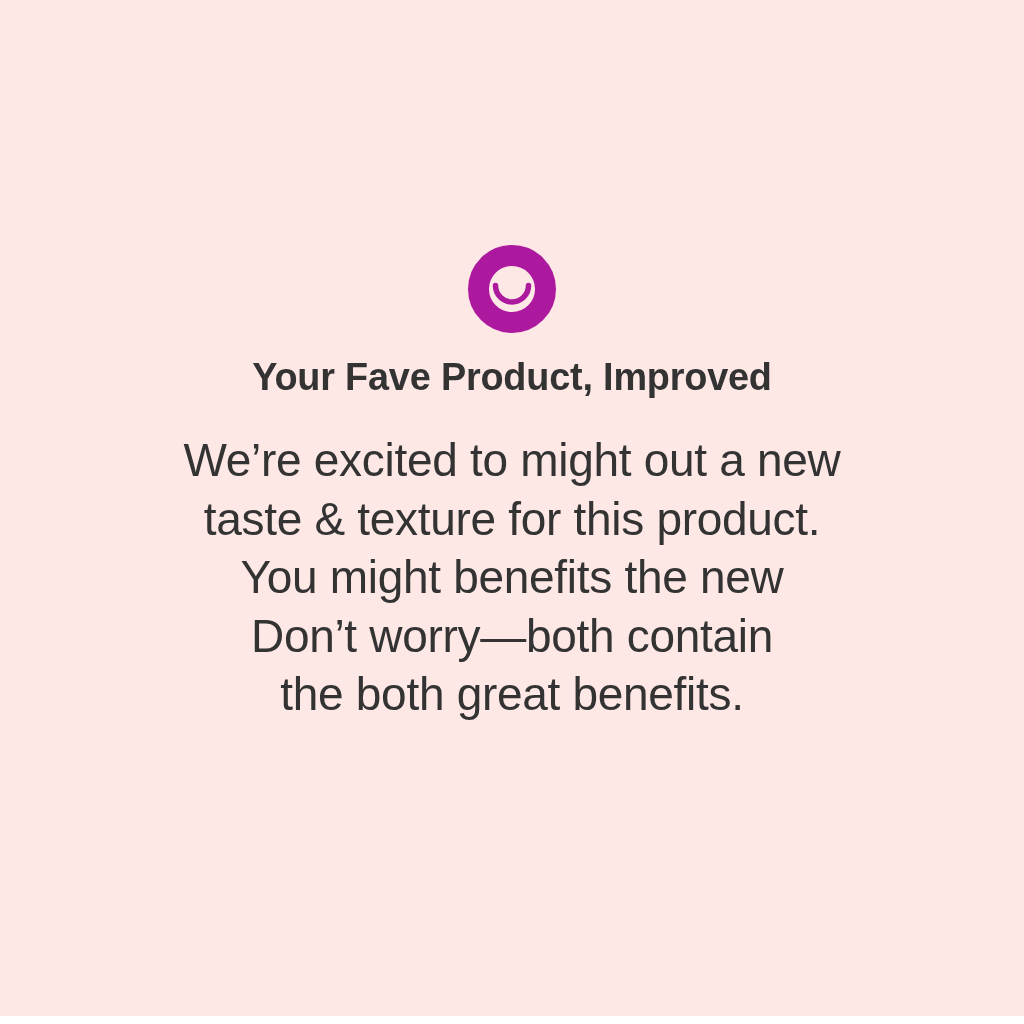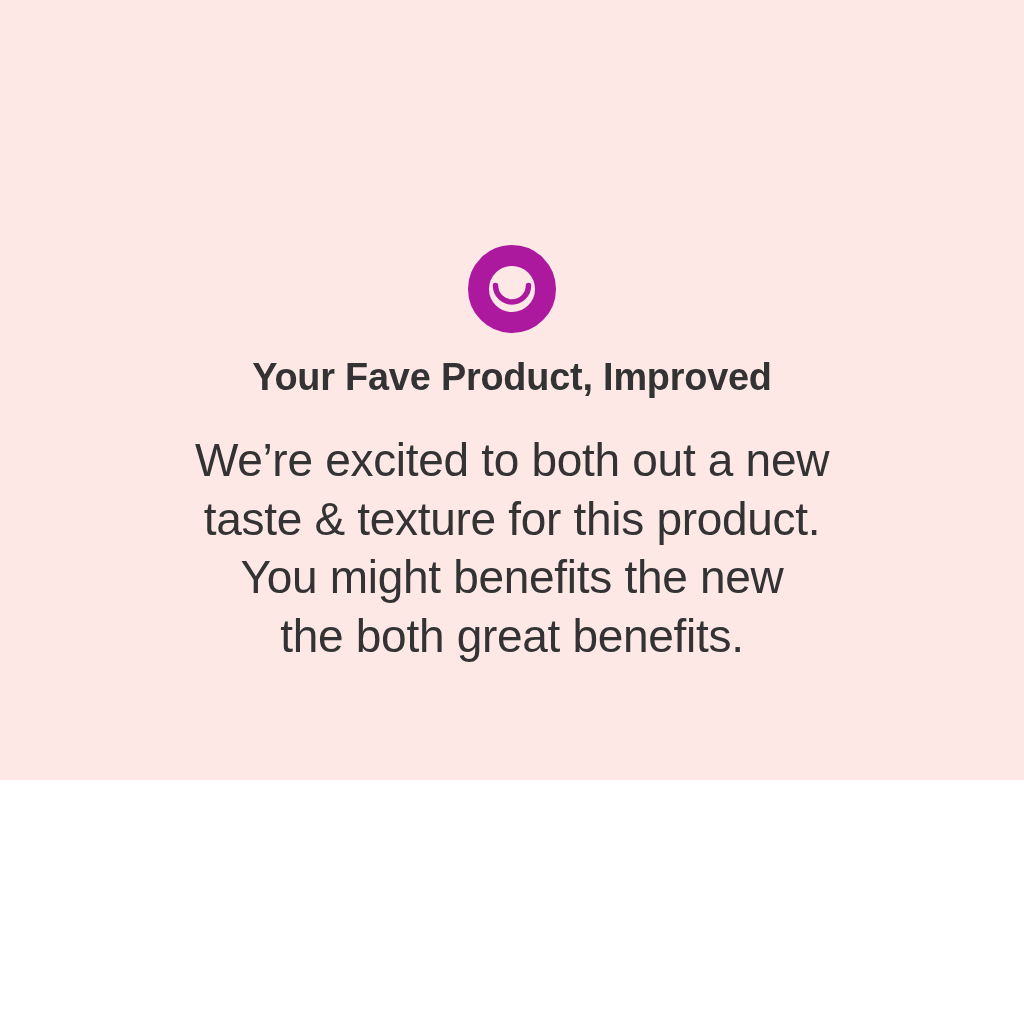--- a/index.html
+++ b/index.html
@@ -9,21 +9,21 @@
   body {
     width: 1024px;
     height: 1024px;
     overflow: hidden;
     font-family: "Liberation Sans", sans-serif;
   }
 
   #card {
     position: relative;
     width: 1024px;
-    height: 780px;
+    height: 1016px;
     background: #fde8e6;
     display: flex;
     flex-direction: column;
     align-items: center;
   }
 
   
   #brand-logo {
     position: absolute;
     top: 245px;
@@ -78,19 +78,20 @@
 <div id="card" style="background: rgb(253, 232, 230);">
 
   <svg id="brand-logo" viewBox="0 0 88 88" xmlns="http://www.w3.org/2000/svg">
     <circle cx="44" cy="44" r="33.5" fill="none" stroke="#ac199e" stroke-width="21"></circle>
     <path d="M 27.5 40.5 A 16.5 16.5 0 0 0 60.5 40.5" fill="none" stroke="#ac199e" stroke-width="5.5" stroke-linecap="round"></path>
   </svg>
 
   <h1 id="headline" style="color: rgb(51, 51, 51);">Your Fave Product, Improved</h1>
 
   <p id="body-copy" style="color: rgb(51, 51, 51);">
-    <span class="copy-line">We’re excited to both out a new</span>
+    <span class="copy-line">We’re excited to might out a new</span>
     <span class="copy-line">taste &amp; texture for this product.</span>
     <span class="copy-line">You might benefits the new</span>
+    <span class="copy-line">Don’t worry—both contain</span>
     <span class="copy-line">the both great benefits.</span>
   </p>
 
 </div>
 
 </body></html>

